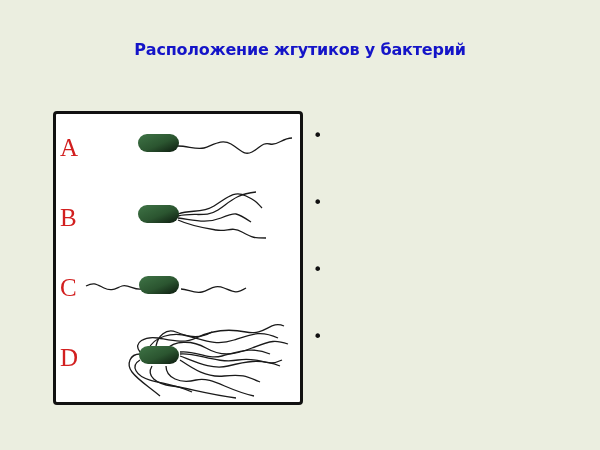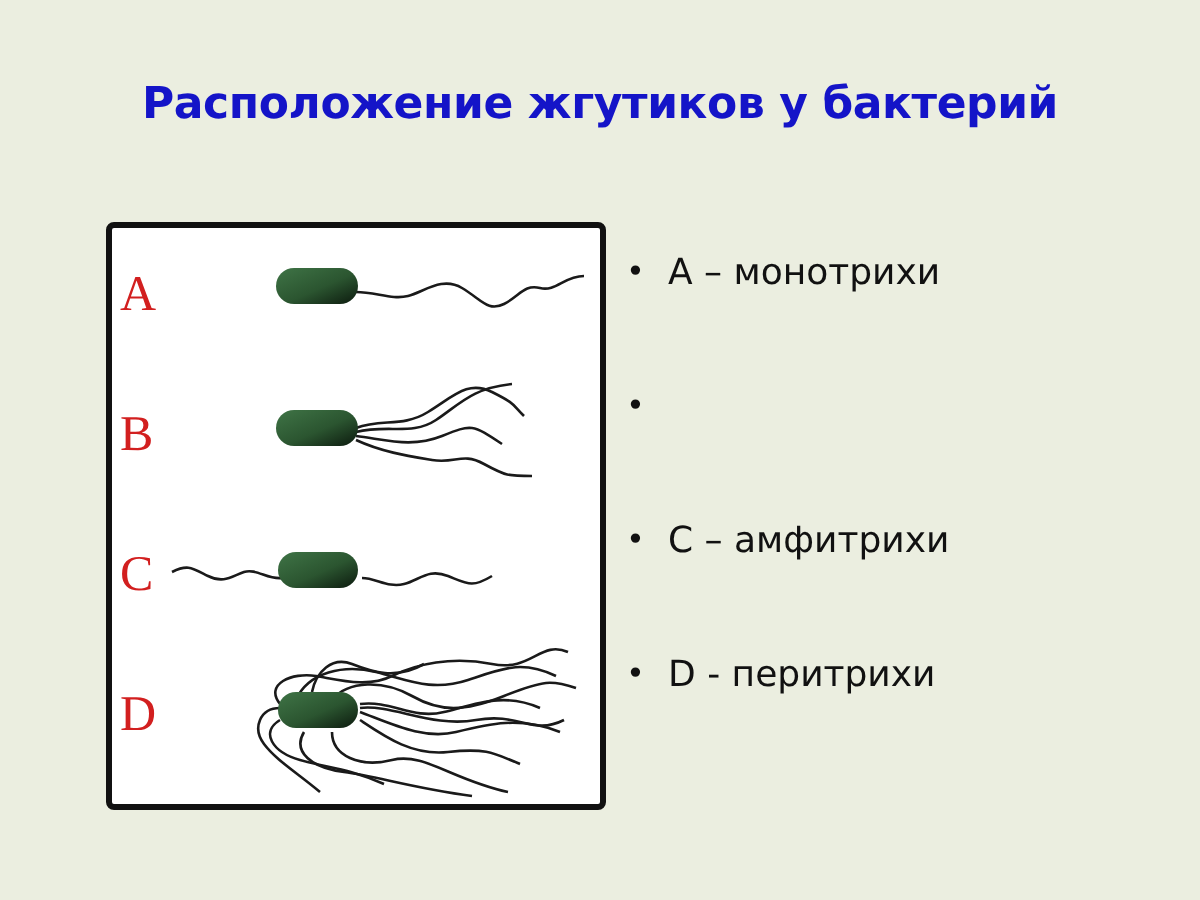--- a/index.html
+++ b/index.html
@@ -5,21 +5,21 @@
   html, body { margin:0; padding:0; }
   body {
     width:600px; height:450px; overflow:hidden;
     background:#ebeee0;
     position:relative;
     font-family:"Liberation Sans", sans-serif;
   }
   .title {
     position:absolute; left:0; top:40px; width:600px;
     text-align:center;
-    color:#1414c8; font-weight:bold; font-size:22px;
+    color:#1414c8; font-weight:bold; font-size:16px;
     font-family:"DejaVu Sans", sans-serif;
     letter-spacing:-0.2px;
   }
   .figure-box {
     position:absolute; left:53px; top:111px;
     width:244px; height:288px;
     border:3px solid #111; border-radius:4px;
     background:#ffffff;
   }
   .figure-box svg { position:absolute; left:0; top:0; }
@@ -94,26 +94,23 @@
 
   <div class="label" style="left:4px; top:21px;">A</div>
   <div class="label" style="left:4px; top:91px;">B</div>
   <div class="label" style="left:4px; top:161px;">C</div>
   <div class="label" style="left:4px; top:231px;">D</div>
 </div>
 
 <ul class="bullets">
   <li>
     <span class="dot">•</span>
-    <span>A – монотрихи</span>
   </li>
   <li>
     <span class="dot">•</span>
   </li>
   <li>
     <span class="dot">•</span>
-    <span>C – амфитрихи</span>
   </li>
   <li>
     <span class="dot">•</span>
-    <span>D - перитрихи</span>
   </li>
 </ul>
 
 </body></html>

